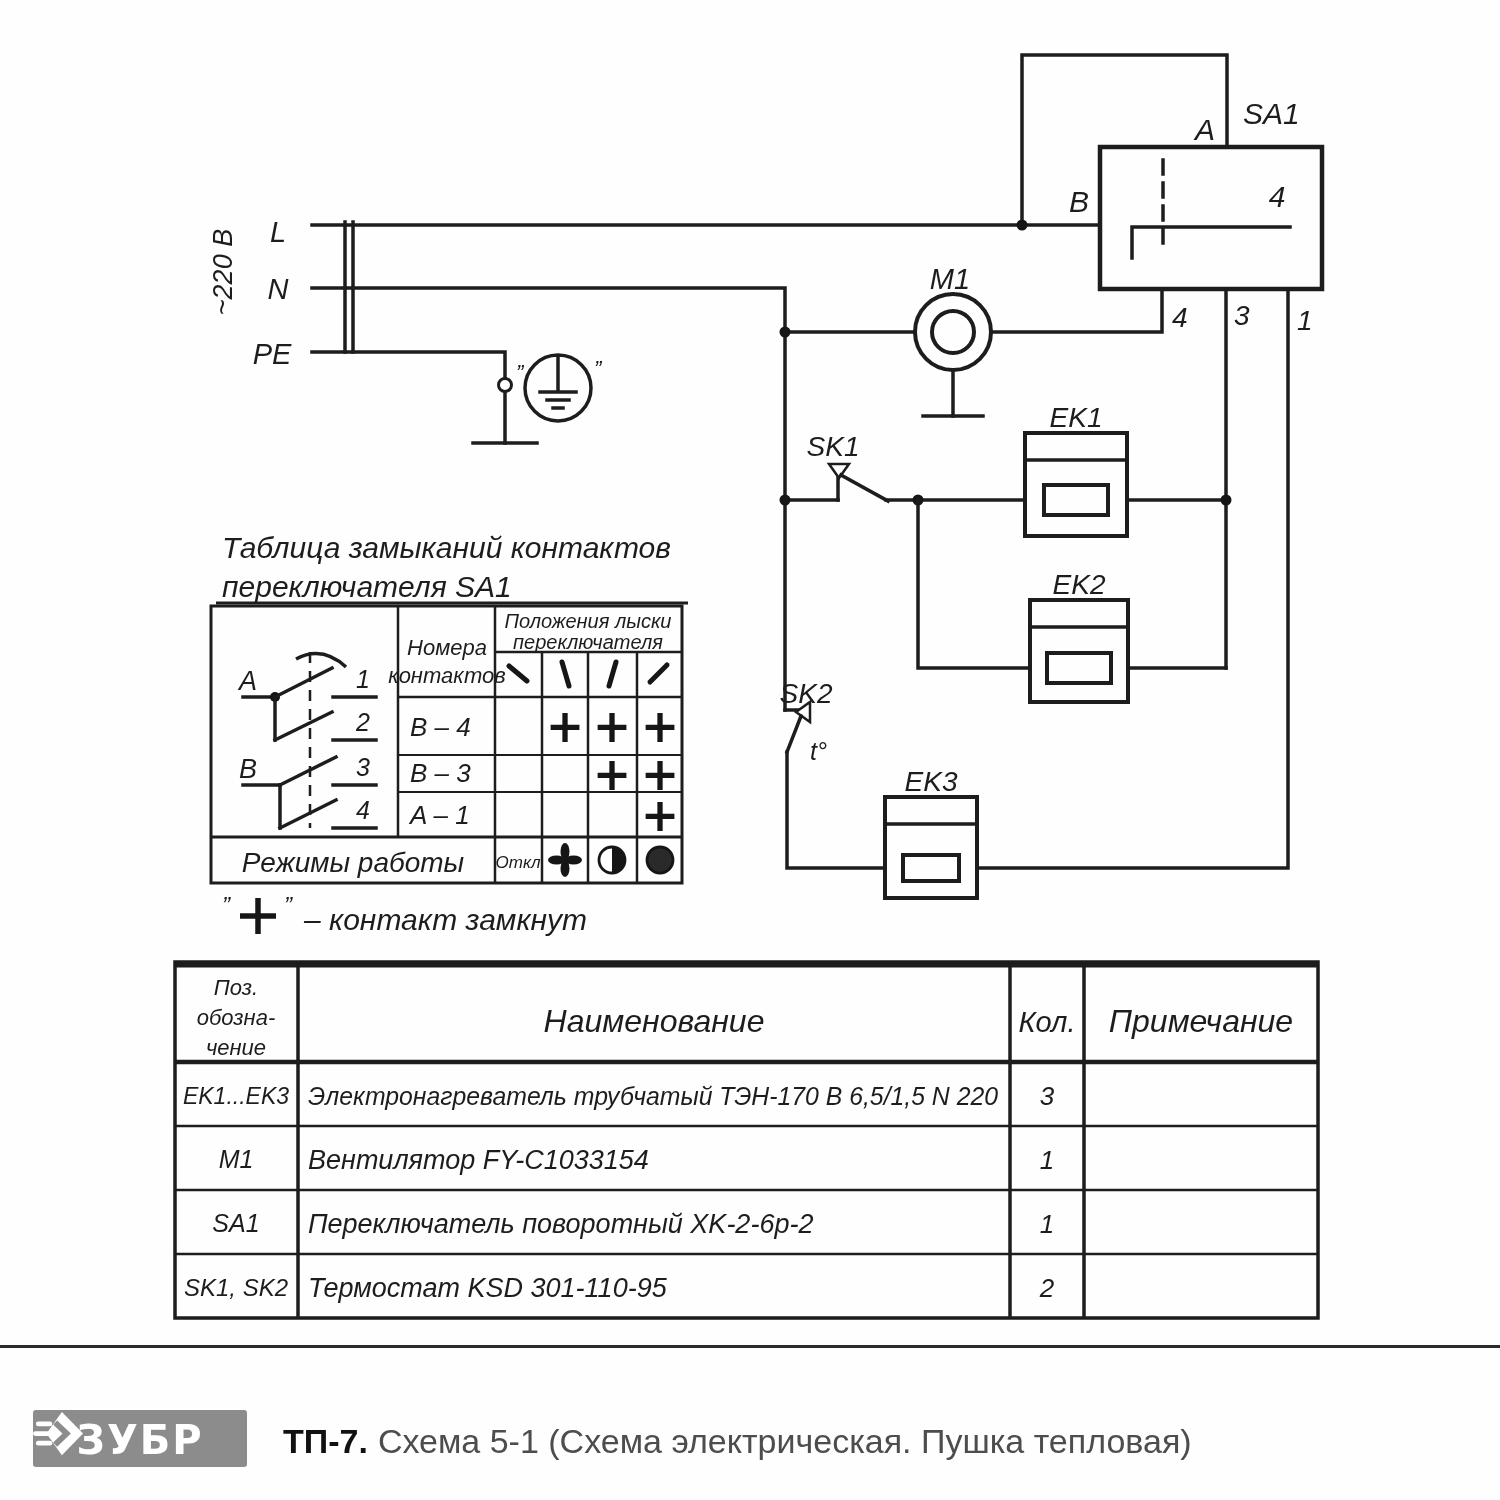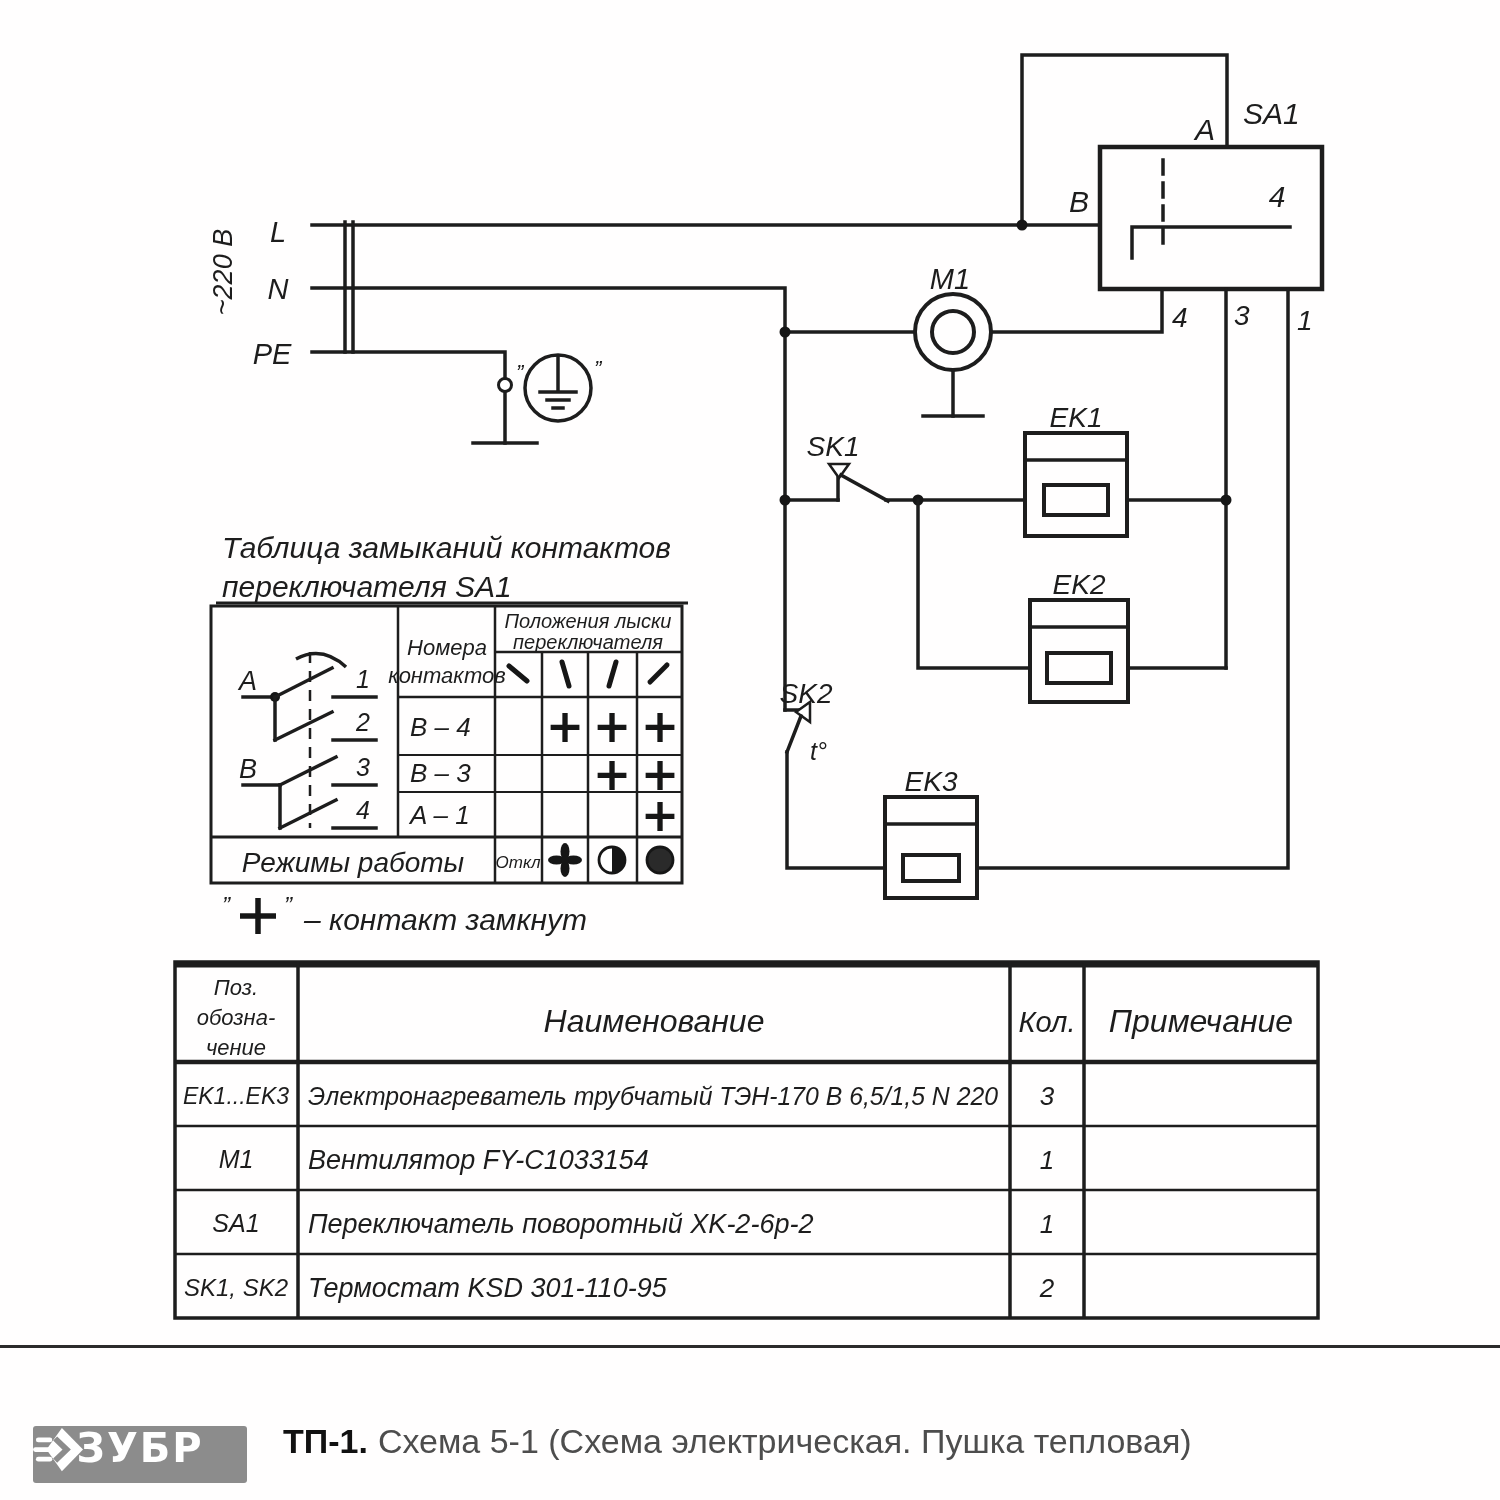--- a/index.html
+++ b/index.html
@@ -7,22 +7,22 @@
         font-family:"Liberation Sans",sans-serif;}
   svg{position:absolute;left:0;top:0;}
   .wire{stroke:#1d1d1d;stroke-width:3.5;fill:none;stroke-linecap:square;}
   .box{stroke:#1d1d1d;stroke-width:4;fill:none;}
   .tline{stroke:#1d1d1d;fill:none;}
   .lbl{font-family:"Liberation Sans",sans-serif;font-style:italic;fill:#1d1d1d;}
   .plus{font-family:"DejaVu Sans",sans-serif;font-weight:bold;fill:#161616;}
   .dot{fill:#161616;stroke:none;}
   #footer-sep{position:absolute;left:0;top:1345px;width:1500px;height:3px;background:#2b2b2b;}
   #footer{position:absolute;left:0;top:1400px;width:1500px;height:100px;}
-  #logo-box{position:absolute;left:33px;top:26px;width:214px;height:57px;background:#8c8c8c;
-            border-radius:3px;display:flex;justify-content:center;gap:6px;}
+  #logo-box{position:absolute;left:33px;top:10px;width:214px;height:57px;background:#8c8c8c;
+            border-radius:3px;display:flex;align-items:center;justify-content:center;gap:6px;}
   #logo-text{color:#ffffff;font-weight:bold;font-size:40px;letter-spacing:2px;
              font-family:"DejaVu Sans",sans-serif;line-height:1;padding-top:2px;}
   #caption{position:absolute;left:283px;top:22px;font-size:34px;color:#4d4d4d;
            font-family:"Liberation Sans",sans-serif;white-space:nowrap;}
   #caption b{color:#111111;font-weight:bold;margin-right:10px;}
 </style>
 </head>
 <body>
 
 <div id="page">
@@ -268,16 +268,16 @@
   <div id="logo-box">
     <svg width="52" height="50" viewBox="0 0 54 52">
       <rect x="3" y="12" width="17" height="5" rx="2.5" fill="#ffffff"></rect>
       <rect x="0" y="22" width="20" height="5" rx="2.5" fill="#ffffff"></rect>
       <rect x="3" y="32" width="17" height="5" rx="2.5" fill="#ffffff"></rect>
       <polygon points="30,2 52,24.5 30,47 14,24.5" fill="#ffffff"></polygon>
       <polyline points="23,13 35,24.5 23,36" stroke="#8c8c8c" stroke-width="6" fill="none"></polyline>
     </svg>
     <span id="logo-text">ЗУБР</span>
   </div>
-  <div id="caption"><b>ТП-1.</b><span>Схема 5-1 (Схема электрическая. Пушка тепловая)</span></div>
+  <div id="caption"><b>ТП-7.</b><span>Схема 5-1 (Схема электрическая. Пушка тепловая)</span></div>
 </div>
 
 </div>
 
 </body></html>

